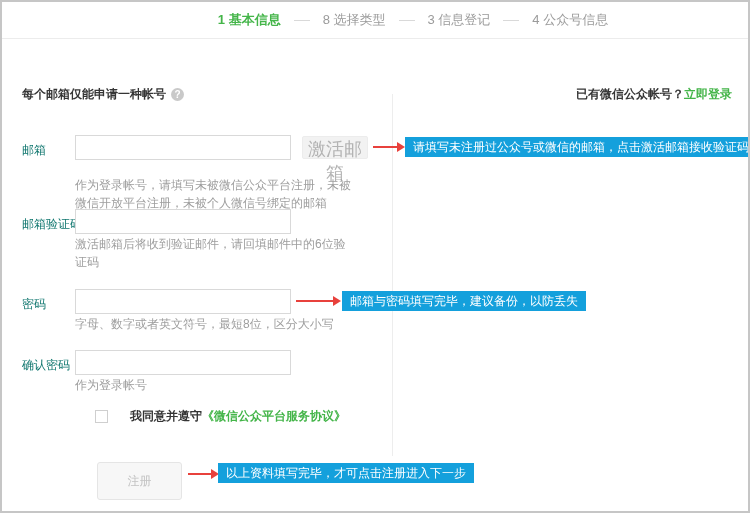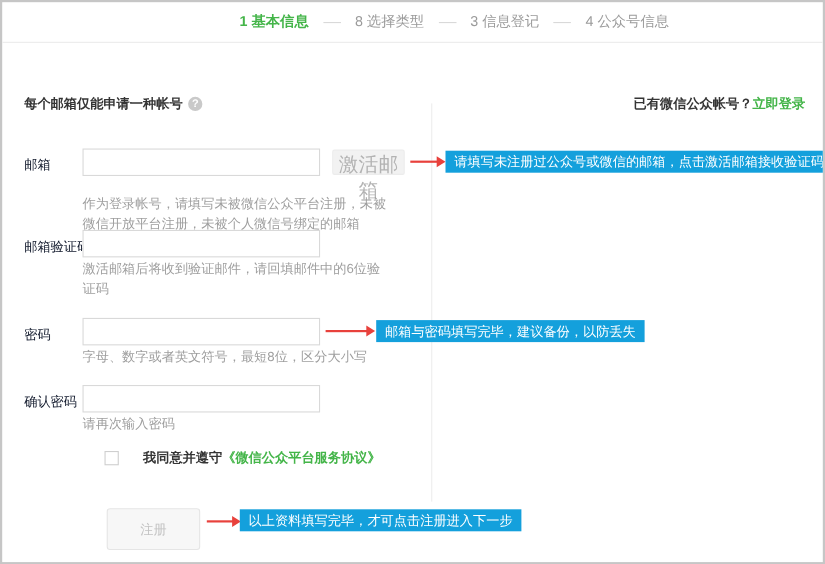--- a/index.html
+++ b/index.html
@@ -24,21 +24,21 @@
   .qicon {
     display:inline-block; width:13px; height:13px; margin-left:5px;
     background:#c9c9c9; color:#fff; border-radius:50%;
     font-size:10px; line-height:13px; text-align:center; font-weight:bold;
   }
   .login-row { position:absolute; right:16px; top:84px; font-size:12px; color:#353535; font-weight:bold; white-space:nowrap; }
   .login-row a { color:#44b549; text-decoration:none; font-weight:bold; cursor:pointer; }
   
   .vdivider { position:absolute; left:390px; top:92px; width:1px; height:362px; background:#ededed; }
   
-  .flabel { position:absolute; left:20px; font-size:12px; color:#0f172a; white-space:nowrap; }
+  .flabel { position:absolute; left:20px; font-size:12px; color:#0f766e; white-space:nowrap; }
   .finput {
     position:absolute; left:73px; width:216px; height:25px;
     border:1px solid #d9d9d9; background:#fff; outline:none;
     font-size:12px; padding:0 6px; color:#353535;
   }
   .fhelp { position:absolute; left:73px; width:282px; font-size:12px; line-height:18px; color:#9e9e9e; }
   .activate-btn {
     position:absolute; left:300px; top:134px; width:66px; height:23px;
     background:#f2f2f2; border:1px solid #ececec; border-radius:2px;
     color:#b3b3b3; font-size:18px; cursor:pointer;
@@ -106,21 +106,21 @@
   <div class="fhelp" style="top:233px;">激活邮箱后将收到验证邮件，请回填邮件中的6位验证码</div>
 
   <label class="flabel" style="top:294px;">密码</label>
   <input class="finput" style="top: 287px;" type="password" value="">
   <div class="arrow" style="left:294px; top:298px; width:38px;"></div>
   <div class="tip" style="left:340px; top:289px;">邮箱与密码填写完毕，建议备份，以防丢失</div>
   <div class="fhelp" style="top:313px;">字母、数字或者英文符号，最短8位，区分大小写</div>
 
   <label class="flabel" style="top:355px;">确认密码</label>
   <input class="finput" style="top: 348px;" type="password" value="">
-  <div class="fhelp" style="top:374px;">请再次输入密码</div>
+  <div class="fhelp" style="top:374px;">作为登录帐号</div>
 
   <div class="agree">
     <span class="checkbox"></span>
     <span class="agree-text">
       <span>我同意并遵守</span><a href="#">《微信公众平台服务协议》</a>
     </span>
   </div>
 
   <button class="submit-btn">注册</button>
   <div class="arrow" style="left:186px; top:471px; width:24px;"></div>

